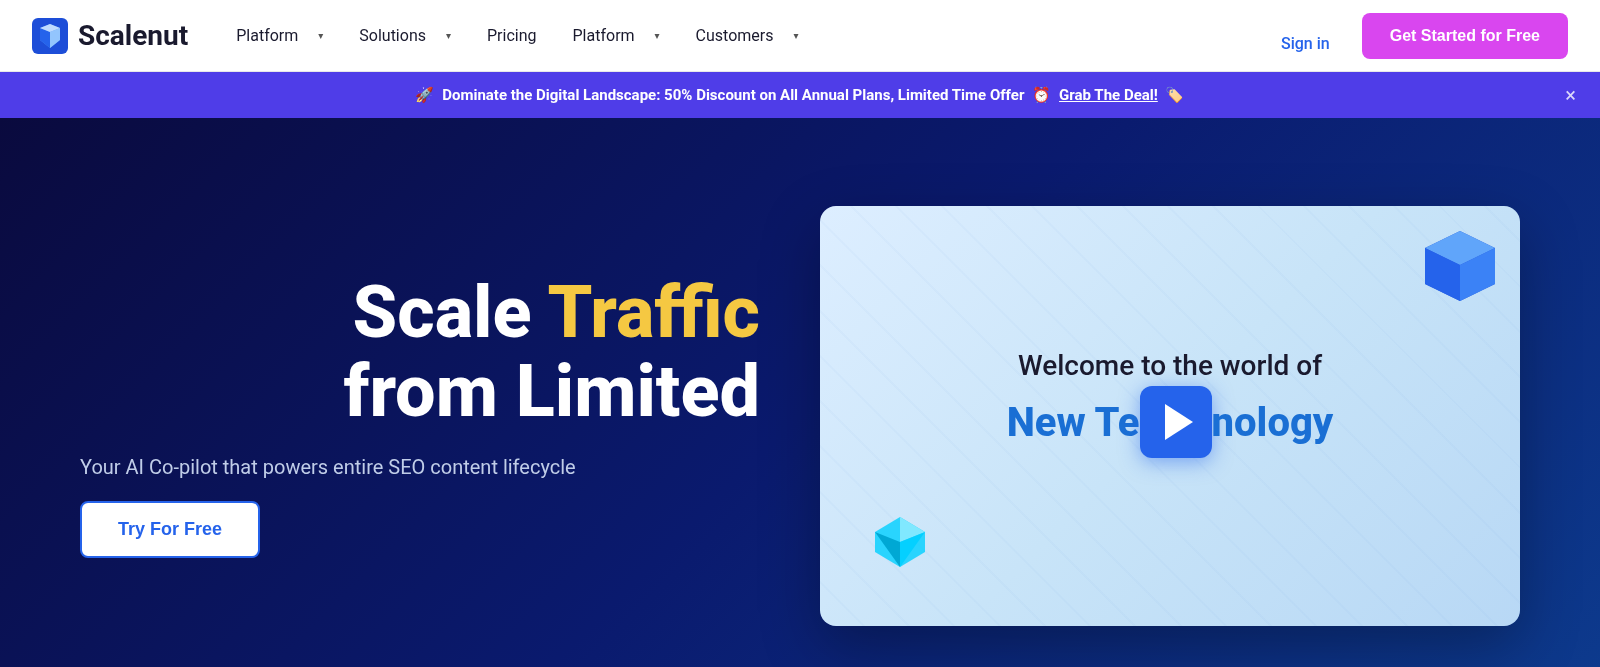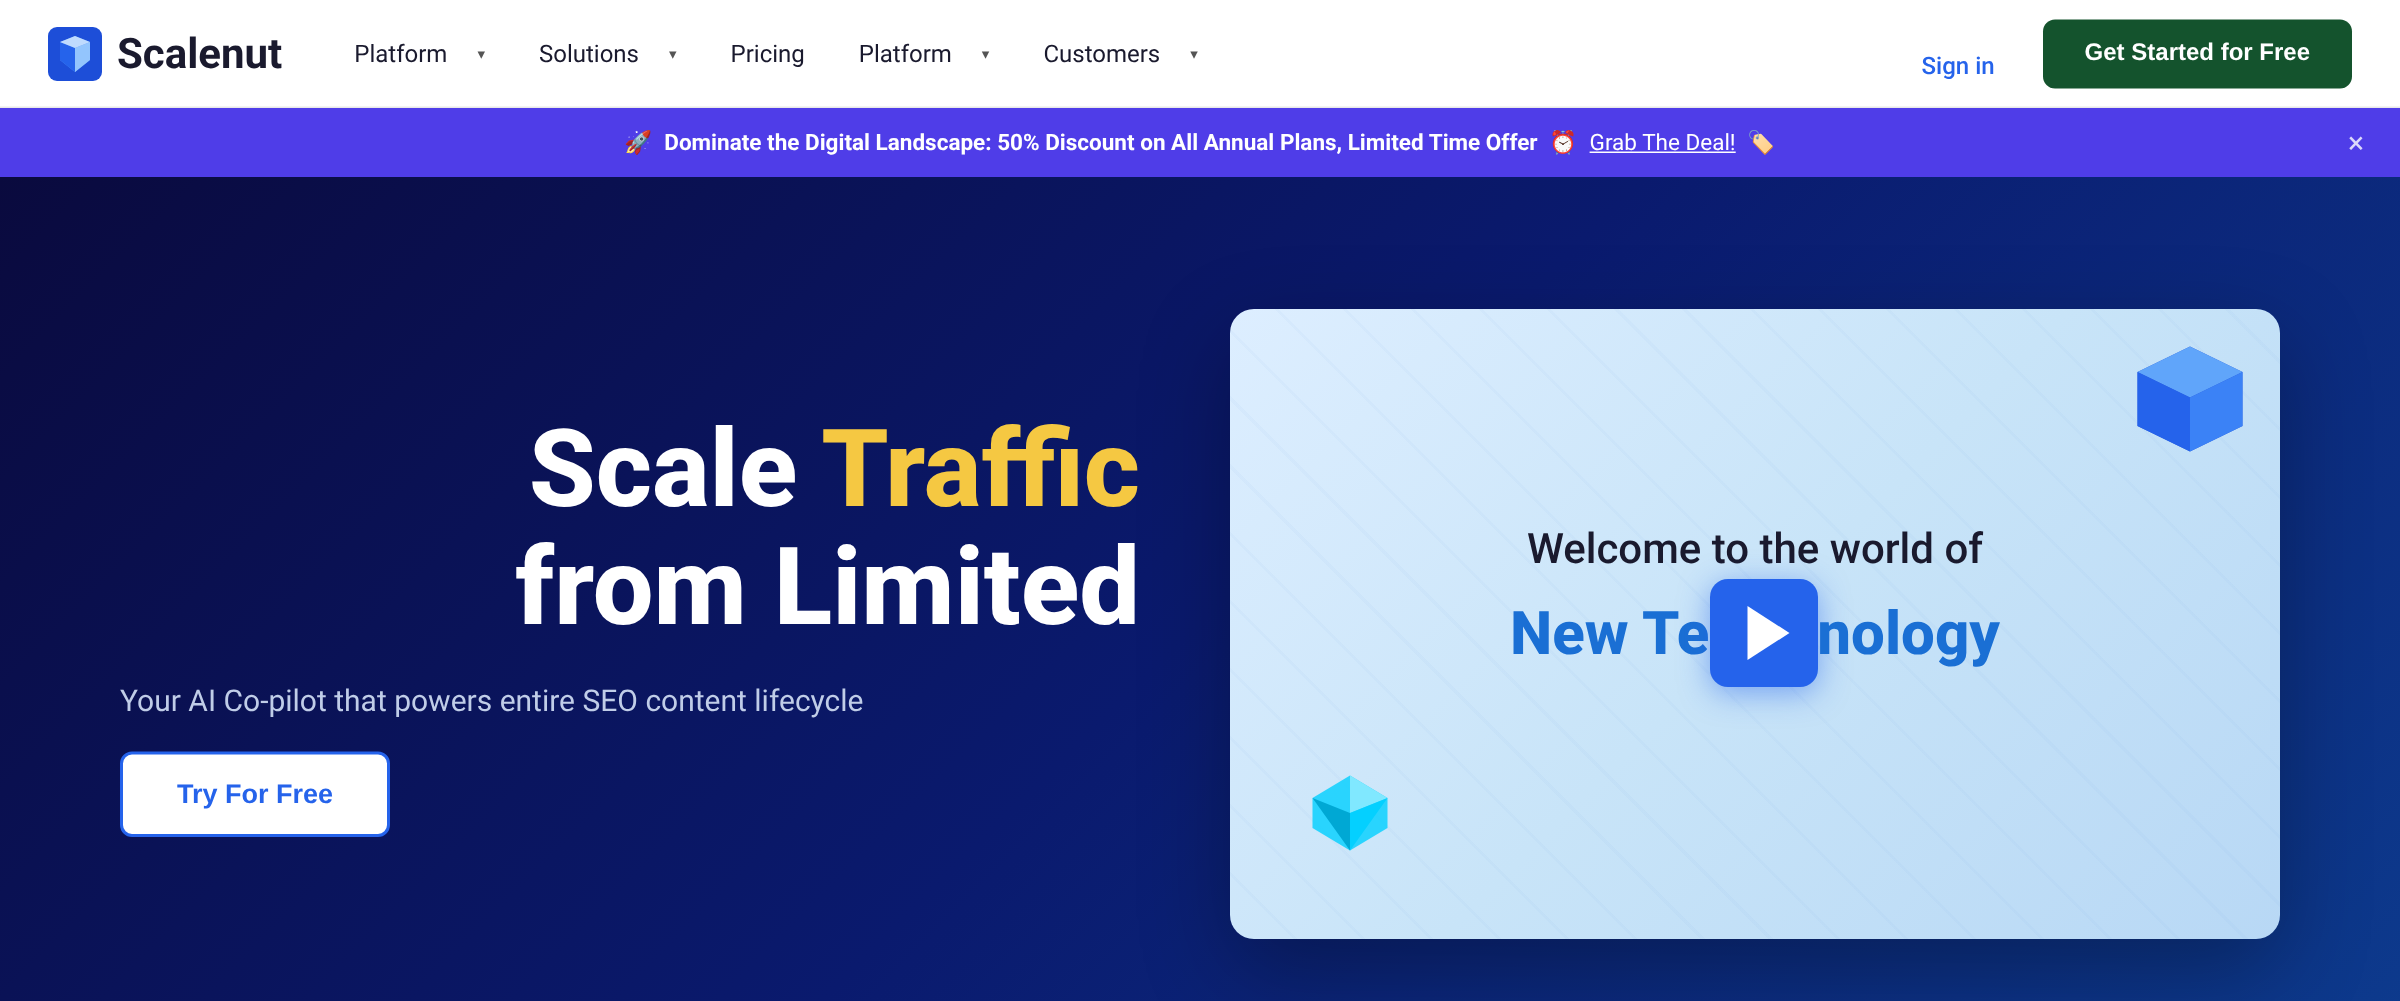--- a/index.html
+++ b/index.html
@@ -60,21 +60,21 @@
     }
     .sign-in-btn {
       font-size: 16px;
       color: #2563eb;
       cursor: pointer;
       padding: 8px 16px;
       font-weight: 500;
       margin-top: 16px;
     }
     .get-started-btn {
-      background: #14532d;
+      background: #d946ef;
       color: #fff;
       border: none;
       border-radius: 8px;
       padding: 14px 28px;
       font-size: 16px;
       font-weight: 600;
       cursor: pointer;
       white-space: nowrap;
     }
 
@@ -87,21 +87,21 @@
       font-size: 15px;
       display: flex;
       align-items: center;
       justify-content: center;
       gap: 8px;
       position: relative;
     }
     .banner-text { font-weight: 500; }
     .banner-link {
       text-decoration: underline;
-      font-weight: 400;
+      font-weight: 700;
       cursor: pointer;
     }
     .banner-close {
       position: absolute;
       right: 24px;
       top: 50%;
       transform: translateY(-50%);
       font-size: 20px;
       cursor: pointer;
       opacity: 0.8;

